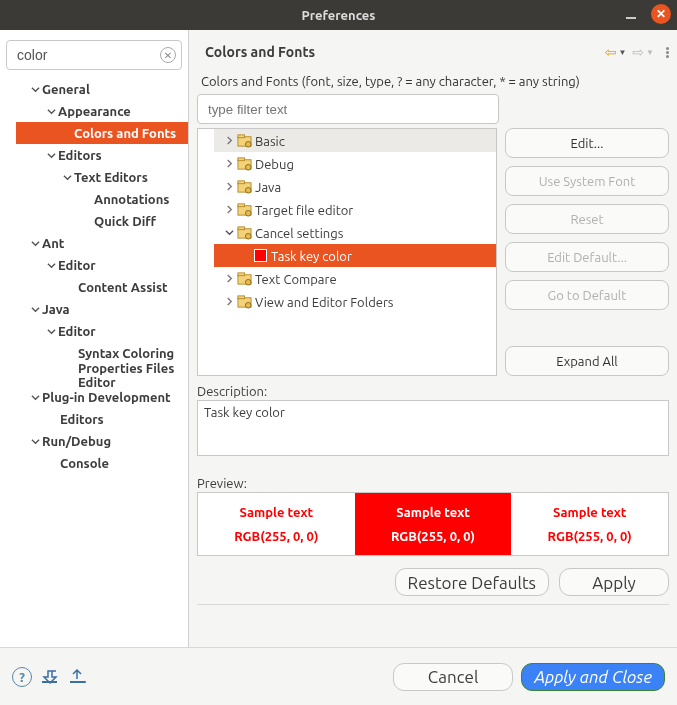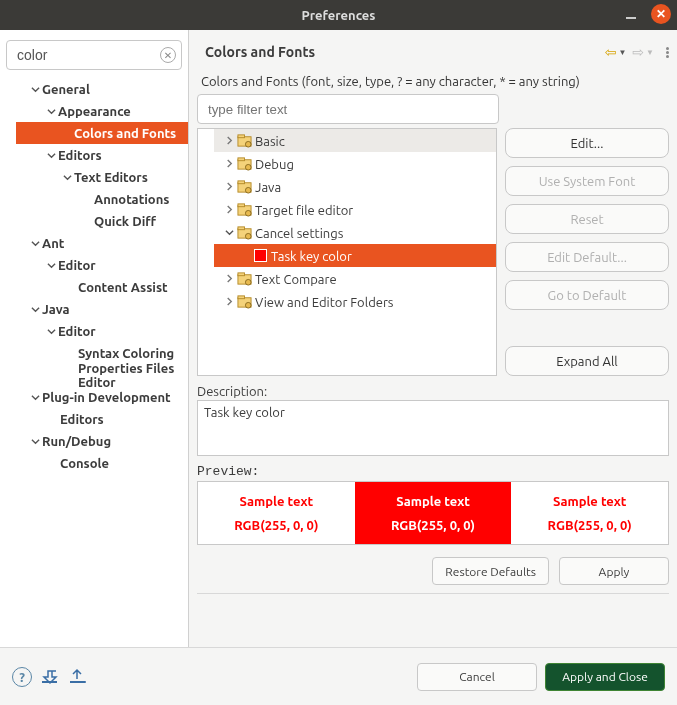--- a/index.html
+++ b/index.html
@@ -111,35 +111,35 @@
   .btncol .spacer { height: 20px; }
   .btn {
     height: 30px; border: 1px solid #c8c8c8; border-radius: 8px;
     background: #fafaf9; display: flex; align-items: center; justify-content: center;
     font-size: 13px; color: #333; padding: 0 8px;
   }
   .btn.disabled { color: #b0b0b0; }
   
   .desclabel { margin-top: 8px; font-size: 13px; }
   .descbox { border: 1px solid #c8c8c8; background: #fff; height: 56px; padding: 4px 6px; margin-top: 2px; }
-  .prevlabel { margin-top: 8px; font-family: Liberation Mono, monospace; }
+  .prevlabel { margin-top: 20px; }
   .previewbox { border: 1px solid #c8c8c8; background: #fff; margin-top: 2px; height: 64px; display: flex; }
   .previewcol { flex: 1; display: flex; flex-direction: column; align-items: center; justify-content: center; gap: 10px; font-size: 13px; }
   .redtext { color: #ff0000; font-weight: 600; }
   .previewcol.redcell { background: #ff0000; color: #fff; }
   .previewcol.redcell .redtext { color: #fff; }
   
   .btnrow-right { display: flex; justify-content: flex-end; gap: 10px; padding: 12px 0 4px 0; }
-  .bigbtn { min-width: 110px; height: 28px; border: 1px solid #c8c8c8; border-radius: 4px; background: #fafaf9; display: flex; align-items: center; justify-content: center; padding: 0 12px; font-size: 12px; }
+  .bigbtn { min-width: 110px; height: 28px; border: 1px solid #c8c8c8; border-radius: 11px; background: #fafaf9; display: flex; align-items: center; justify-content: center; padding: 0 12px; font-size: 17px; }
   
   .footer { height: 58px; border-top: 1px solid #d8d8d8; display: flex; align-items: center; justify-content: space-between; padding: 0 12px; background: #f5f5f4; }
   .footer-left { display: flex; gap: 8px; align-items: center; }
   .helpicon { width: 20px; height: 20px; border: 1.5px solid #5a86a6; border-radius: 12px; color: #5a86a6; display: flex; align-items: center; justify-content: center; font-size: 13px; font-weight: bold; }
   .footer-right { display: flex; gap: 8px; }
-  .greenbtn { background: #14532d; color: #fff; border: 1px solid #3e8433; }
+  .greenbtn { background: #3b82f6; color: #fff; border: 1px solid #3e8433; font-style: italic; }
   
   .hline { height: 1px; background: #d8d8d8; margin: 4px 0 0 0; }
   
   .arrownav { display: flex; gap: 2px; align-items: center; }
   .arrowglyph { font-size: 14px; }
   .arrowglyph.yellow { color: #d6a200; }
   .arrowglyph.grey { color: #bbb; }
   .tinydown { font-size: 8px; color: #555; }
   .menu3 { display: flex; flex-direction: column; gap: 1px; padding-left: 6px; }
   .menu3 span { width: 3px; height: 3px; border-radius: 2px; background: #888; display: block; }

